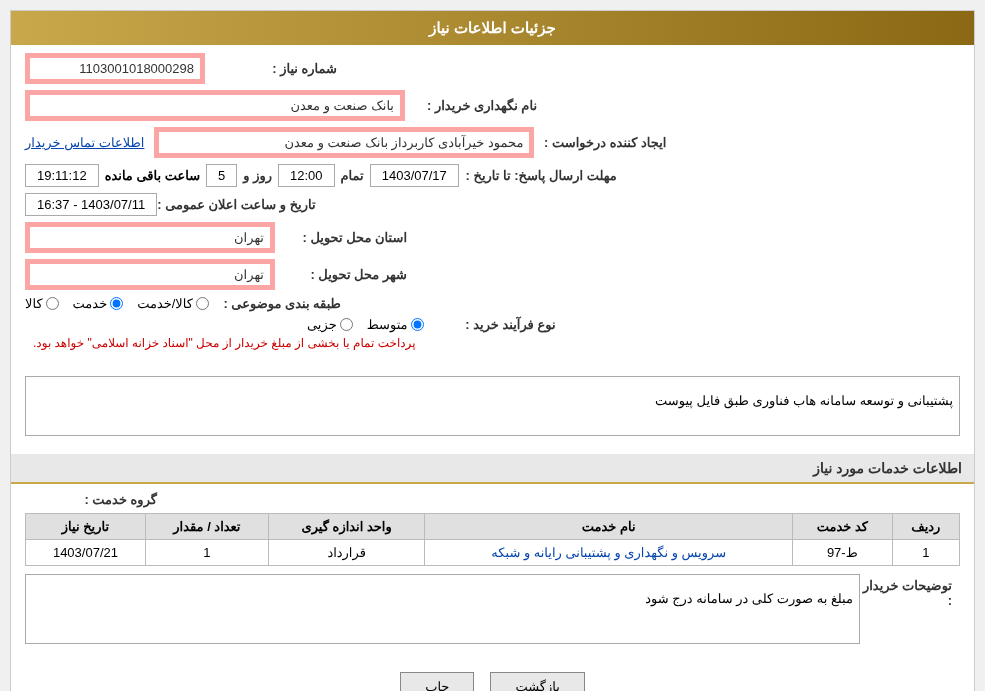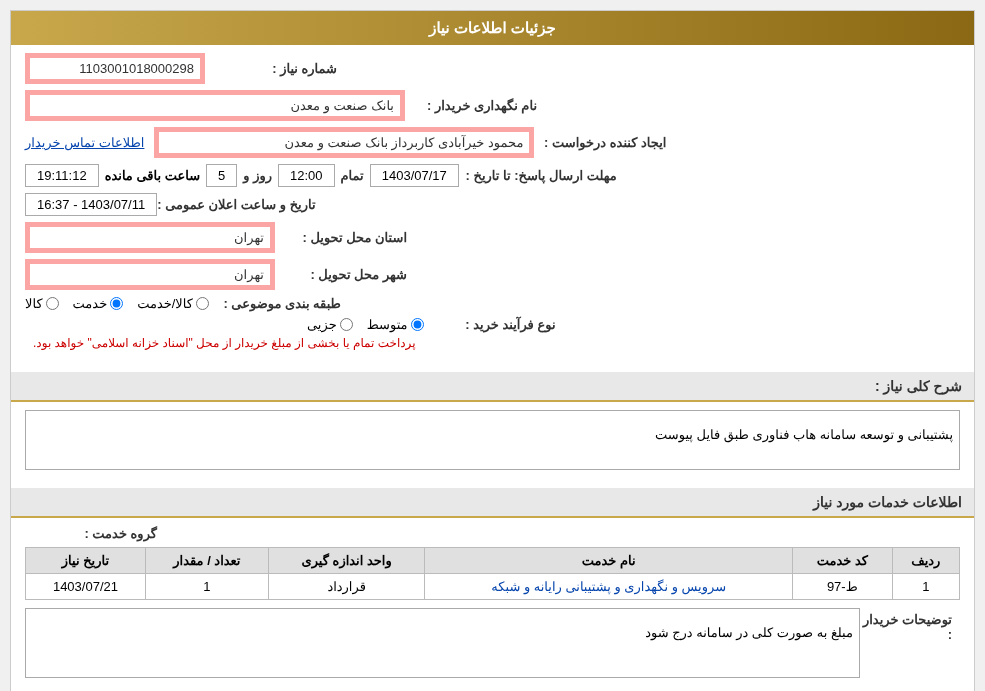--- a/index.html
+++ b/index.html
@@ -265,21 +265,20 @@
             <div class="radio-item">
               <input type="radio" name="farayand" style=""> 
                 <span>جزیی</span>
             </div>
           </div>
           <div class="note-text">پرداخت تمام یا بخشی از مبلغ خریدار از محل "اسناد خزانه اسلامی" خواهد بود.</div>
         </div>
       </div>
     </div>
 
-    <div class="section-title">شرح کلی نیاز :</div>
     <div class="section">
       <div class="desc-row">
         <div class="description-box">پشتیبانی و توسعه سامانه هاب فناوری طبق فایل پیوست</div>
       </div>
     </div>
 
     <div class="section-title">اطلاعات خدمات مورد نیاز</div>
     <div class="service-section">
 
       <div class="service-row">

